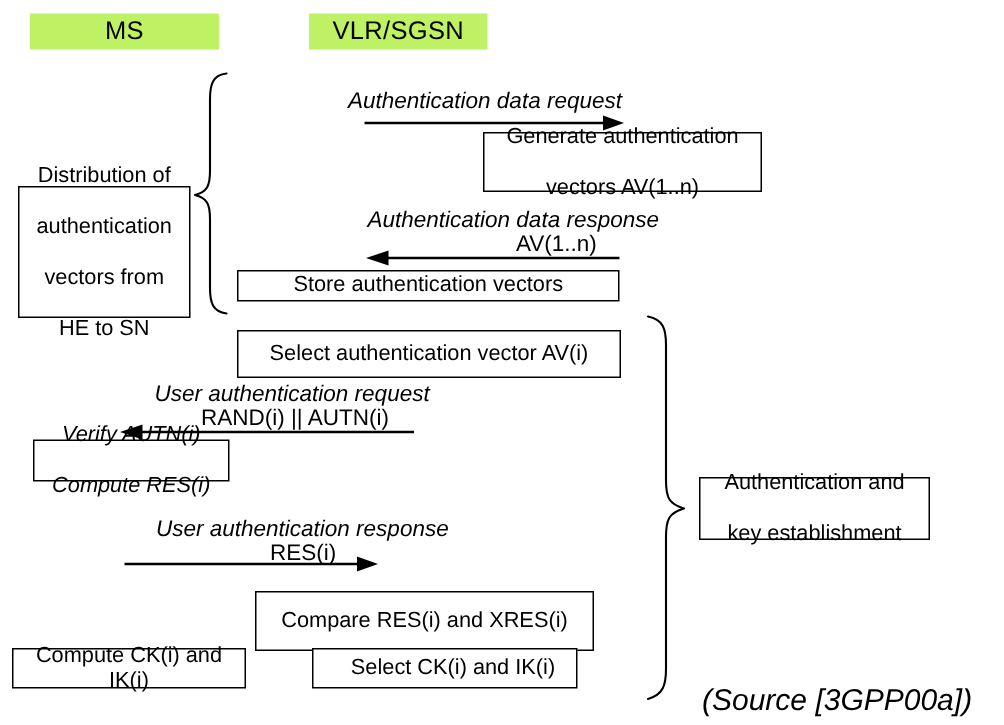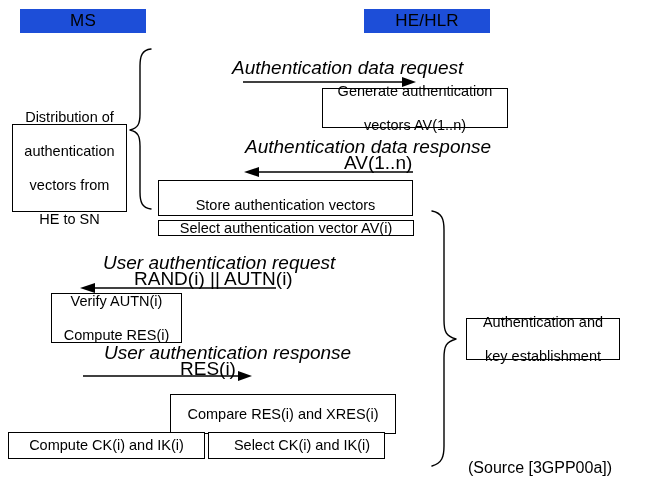--- a/index.html
+++ b/index.html
@@ -15,21 +15,21 @@
     position: relative;
     width: 669px;
     height: 483px;
     background: #ffffff;
     overflow: hidden;
   }
   .abs { position: absolute; }
 
   
   .col-header {
-    background: #1d4ed8;
+    background: #bef264;
     color: #000;
     font-size: 17px;
     line-height: 24px;
     text-align: center;
     letter-spacing: 0.2px;
   }
 
   
   .pbox {
     border: 1px solid #000000;
@@ -40,32 +40,33 @@
     justify-content: center;
     text-align: center;
     font-size: 14.5px;
     line-height: 17px;
     padding: 1px 4px;
   }
   .pbox span { display: block; width: 100%; }
 
   
   .msg-label {
-    font-size: 19px;
+    font-size: 15px;
     line-height: 16px;
     white-space: nowrap;
   }
   .msg-italic { font-style: italic; }
   .msg-plain  { font-style: normal; }
 
   
   .caption {
-    font-size: 16px;
+    font-size: 20px;
     line-height: 19px;
     white-space: nowrap;
+    font-style: italic;
   }
 
   svg { display: block; overflow: visible; }
   .stroke-blk {
     fill: none;
     stroke: #000000;
     stroke-width: 1.4;
     stroke-linecap: round;
     stroke-linejoin: round;
   }
@@ -78,24 +79,24 @@
 </style>
 </head>
 <body>
 
 <div id="canvas">
 
   <div class="abs col-header" style="left:20px; top:9px; width:126px; height:24px;">
     <span>MS</span>
   </div>
 
-
-  <div class="abs col-header" style="left:364px; top:9px; width:126px; height:24px;">
-    <span>HE/HLR</span>
-  </div>
+  <div class="abs col-header" style="left:206px; top:9px; width:119px; height:24px;">
+    <span>VLR/SGSN</span>
+  </div>
+
 
   <svg class="abs" style="left:128px; top:46px;" width="30" height="168">
     <path class="stroke-blk" d="M 23,3
              C 14,4 12,10 12,20
              L 12,68
              C 12,78 10,82 2,84
              C 10,86 12,90 12,100
              L 12,146
              C 12,156 14,162 23,163"></path>
   </svg>
@@ -128,25 +129,25 @@
     <span>Authentication data response</span>
   </div>
   <div class="abs msg-label msg-plain" style="left:300px; top:155px;margin-left:44px;">
     <span>AV(1..n)</span>
   </div>
   <svg class="abs" style="left:240px; top:166px;" width="180" height="12">
     <line class="arrow-line" x1="18" y1="6" x2="173" y2="6"></line>
     <polygon class="arrow-head" points="4,6 19,1 19,11"></polygon>
   </svg>
 
-  <div class="abs pbox" style="left:158px; top:180px; width:255px; height:36px;align-items:flex-end;">
+  <div class="abs pbox" style="left:158px; top:180px; width:255px; height:21px;">
     <span>Store authentication vectors</span>
   </div>
 
-  <div class="abs pbox" style="left:158px; top:220px; width:256px; height:16px;">
+  <div class="abs pbox" style="left:158px; top:220px; width:256px; height:32px;">
     <span>Select authentication vector AV(i)</span>
   </div>
 
   <svg class="abs" style="left:428px; top:208px;" width="34" height="262">
     <path class="stroke-blk" d="M 4,3
              C 14,5 16,11 16,22
              L 16,112
              C 16,124 18,128 28,131
              C 18,134 16,138 16,150
              L 16,238
@@ -164,21 +165,21 @@
     </span>
   </div>
   <div class="abs msg-label msg-plain" style="left:134px; top:271px;">
     <span>RAND(i) || AUTN(i)</span>
   </div>
   <svg class="abs" style="left:76px; top:282px;" width="205" height="12">
     <line class="arrow-line" x1="18" y1="6" x2="200" y2="6"></line>
     <polygon class="arrow-head" points="4,6 19,1 19,11"></polygon>
   </svg>
 
-  <div class="abs pbox" style="left:51px; top:293px; width:131px; height:50px;">
+  <div class="abs pbox" style="left:22px; top:293px; width:131px; height:28px;font-style:italic;">
     <span>
       <span>Verify AUTN(i)</span><br>
       <span>Compute RES(i)</span>
     </span>
   </div>
 
   <div class="abs msg-label msg-italic" style="left:104px; top:345px;">
     <span>User authentication response</span>
   </div>
   <div class="abs msg-label msg-plain" style="left:180px; top:361px;text-align:center;">
@@ -186,21 +187,21 @@
   </div>
   <svg class="abs" style="left:80px; top:370px;" width="180" height="12">
     <line class="arrow-line" x1="3" y1="6" x2="160" y2="6"></line>
     <polygon class="arrow-head" points="172,6 158,1 158,11"></polygon>
   </svg>
 
   <div class="abs pbox" style="left:170px; top:394px; width:226px; height:40px;">
     <span>Compare RES(i) and XRES(i)</span>
   </div>
 
-  <div class="abs pbox" style="left:8px; top:432px; width:197px; height:27px;">
+  <div class="abs pbox" style="left:8px; top:432px; width:156px; height:27px;">
     <span>Compute CK(i) and IK(i)</span>
   </div>
 
   <div class="abs pbox" style="left:208px; top:432px; width:177px; height:27px;padding-left:15px;">
     <span>Select CK(i) and IK(i)</span>
   </div>
 
   <div class="abs caption" style="left:468px; top:458px;">
     <span>(Source [3GPP00a])</span>
   </div>

